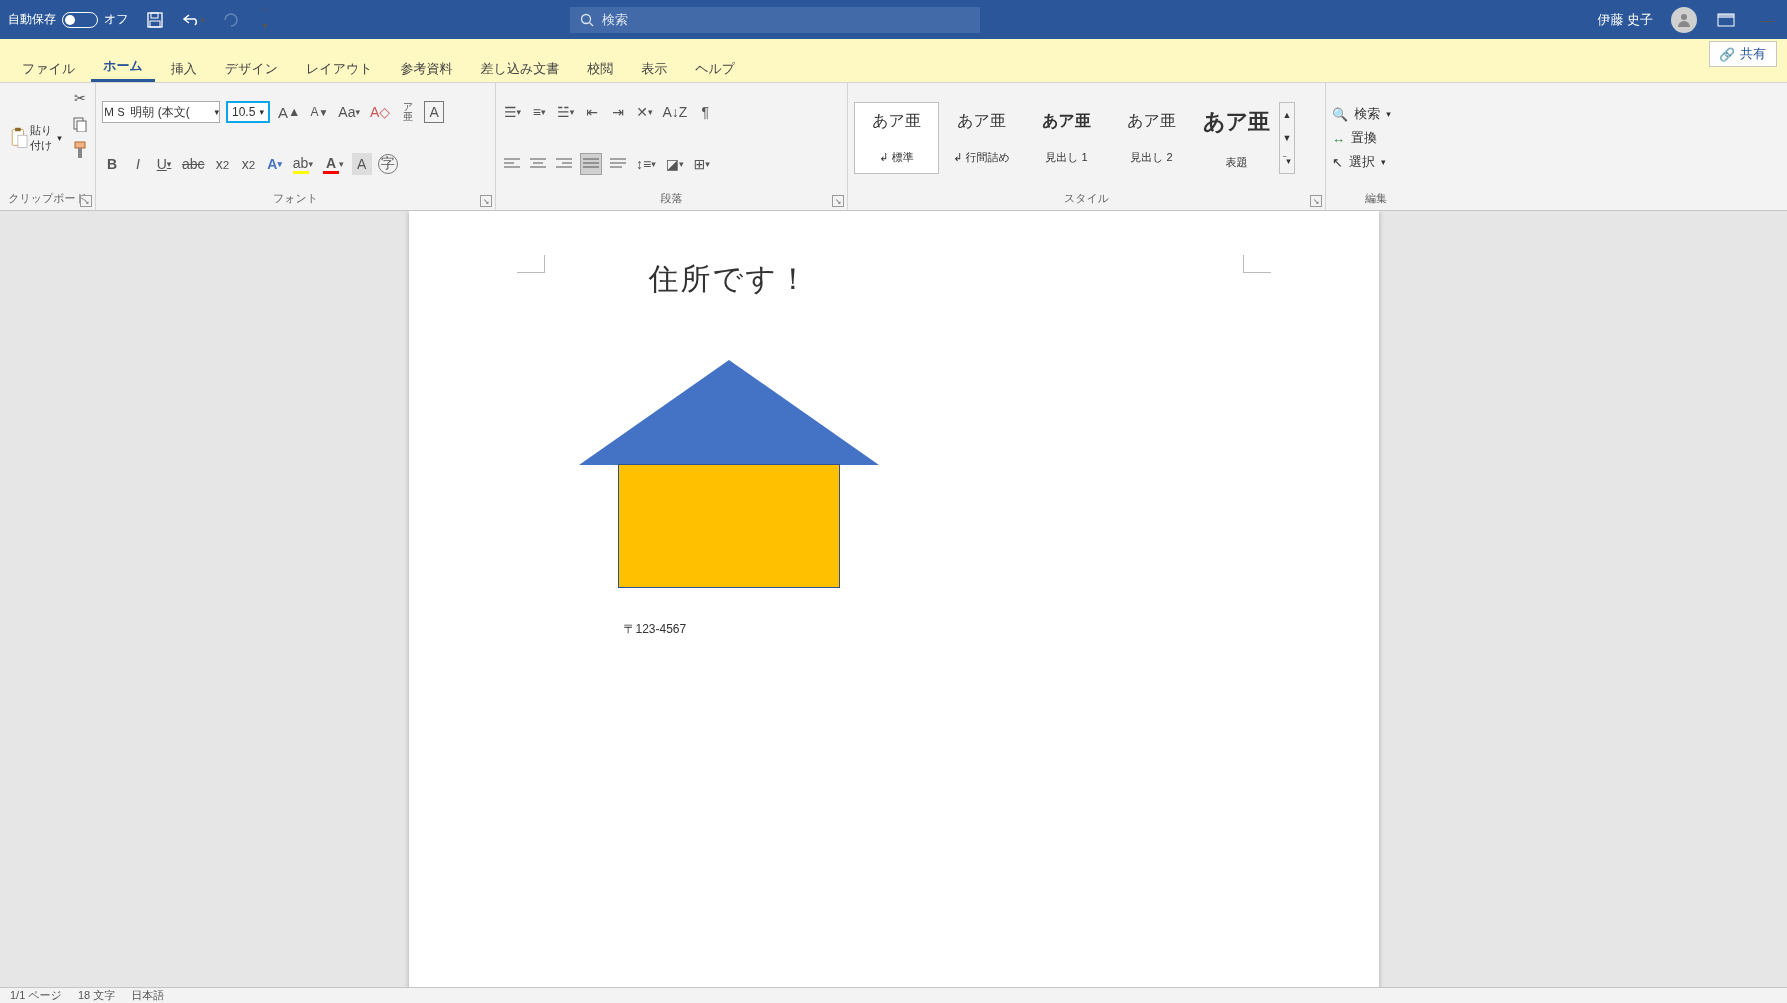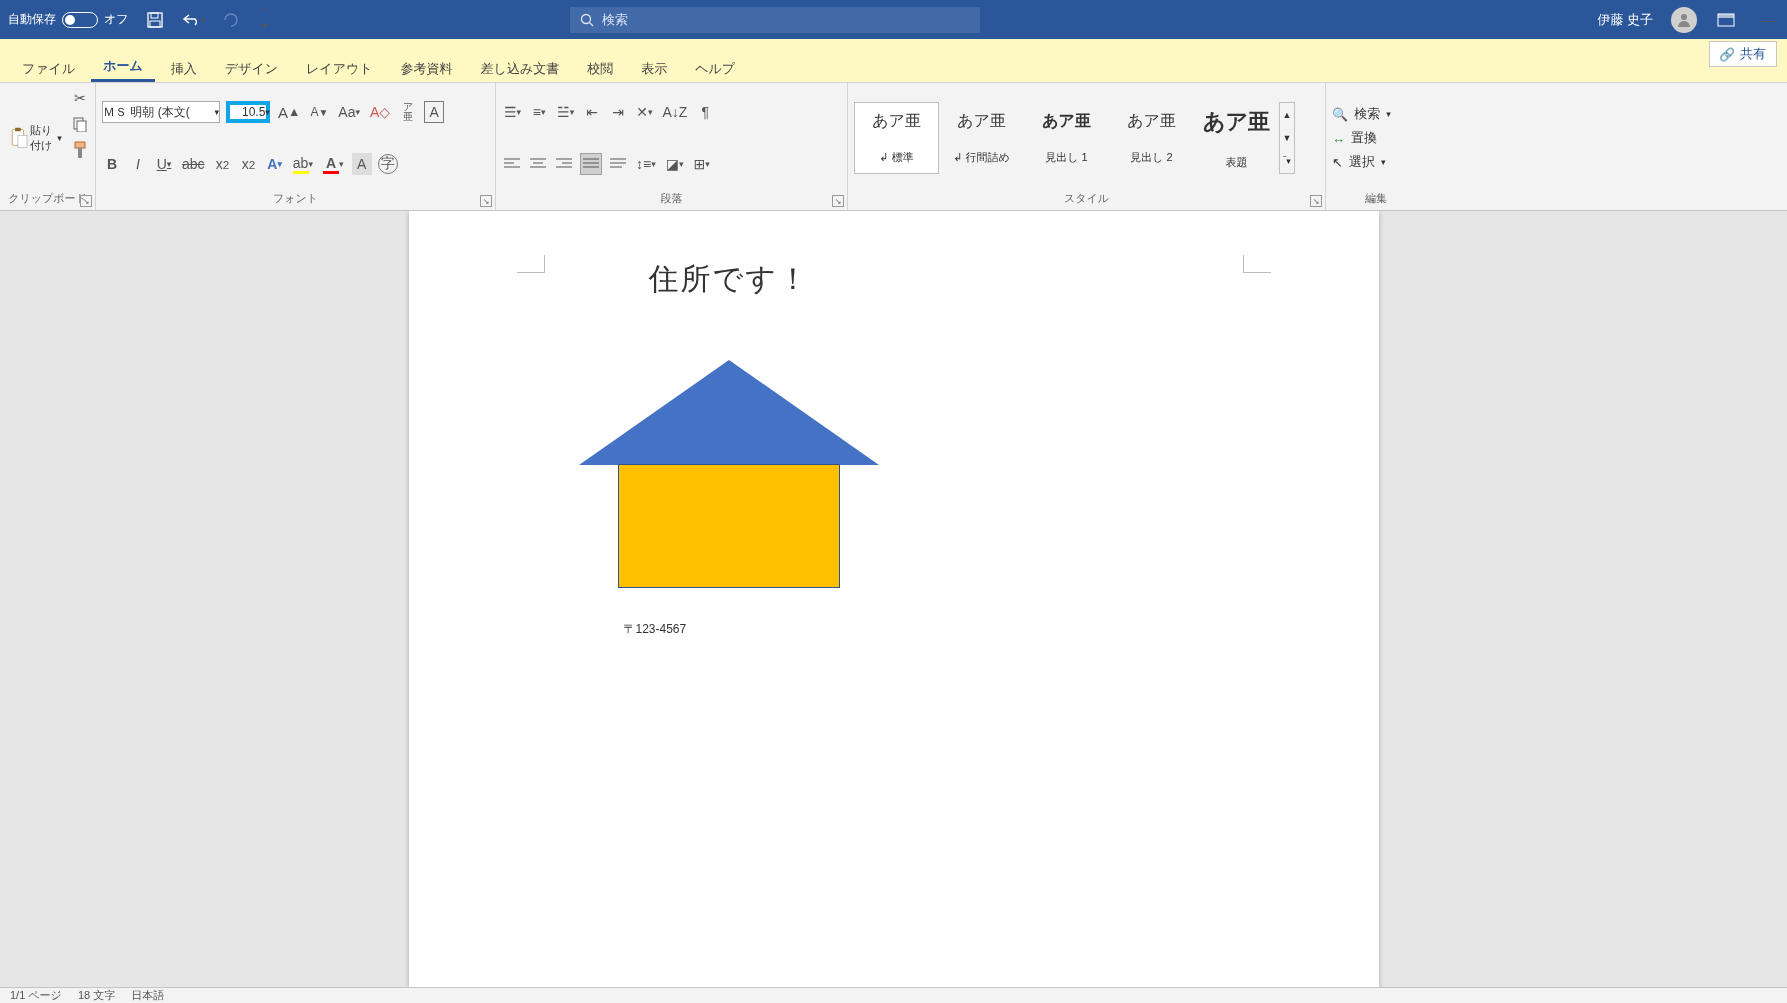--- a/index.html
+++ b/index.html
@@ -17,21 +17,21 @@
 .tab{padding:4px 12px;font-size:13px;color:#444;cursor:pointer}
 .tab.active{color:#2b579a;font-weight:bold;border-bottom:3px solid #2b579a}
 .share-btn{position:absolute;right:10px;top:2px;border:1px solid #c7c7c7;padding:3px 10px;background:#fff;color:#2b579a;font-size:13px;display:flex;align-items:center;gap:4px}
 .ribbon{height:128px;background:#f3f3f3;border-bottom:1px solid #c5c5c5;display:flex}
 .group{border-right:1px solid #d4d4d4;display:flex;flex-direction:column;position:relative;padding:4px 6px 2px}
 .group-label{text-align:center;font-size:11px;color:#666;padding:2px 0}
 .group-dialog{position:absolute;right:3px;bottom:3px;width:12px;height:12px;border:1px solid #999;font-size:8px;display:flex;align-items:center;justify-content:center;color:#666}
 .rows{flex:1;display:flex;flex-direction:column;justify-content:space-around;gap:2px}
 .row{display:flex;align-items:center;gap:6px}
 .font-name{width:118px;height:22px;border:1px solid #ababab;background:#fff;padding:0 0;font-size:12px;display:flex;align-items:center;justify-content:space-between}
-.font-size{width:44px;height:22px;border:4px solid #0ea5e9;background:#fff;padding:0 12px;font-size:12px;display:flex;align-items:center;justify-content:space-between}
+.font-size{width:44px;height:22px;border:2px solid #0ea5e9;background:#fff;padding:0 4px;font-size:12px;display:flex;align-items:center;justify-content:space-between}
 .rb-btn{min-width:20px;height:22px;display:flex;align-items:center;justify-content:center;font-size:14px;color:#555;padding:0 2px}
 .rb-btn.selected{background:#d0d0d0;border:1px solid #a0a0a0}
 .style-gallery{display:flex;height:72px}
 .style-box{width:85px;border:1px solid transparent;display:flex;flex-direction:column;align-items:center;justify-content:center;gap:18px;font-size:11px}
 .style-box.sel{border:1px solid #c0c0c0;background:#fff}
 .style-sample{font-size:16px}
 .style-scroll{width:16px;display:flex;flex-direction:column;border:1px solid #c0c0c0}
 .style-scroll div{flex:1;display:flex;align-items:center;justify-content:center;font-size:9px}
 .clipboard-big{display:flex;flex-direction:row;align-items:center;gap:2px;padding:2px 4px}
 .vert-stack{display:flex;flex-direction:column;gap:4px;font-size:12px}

